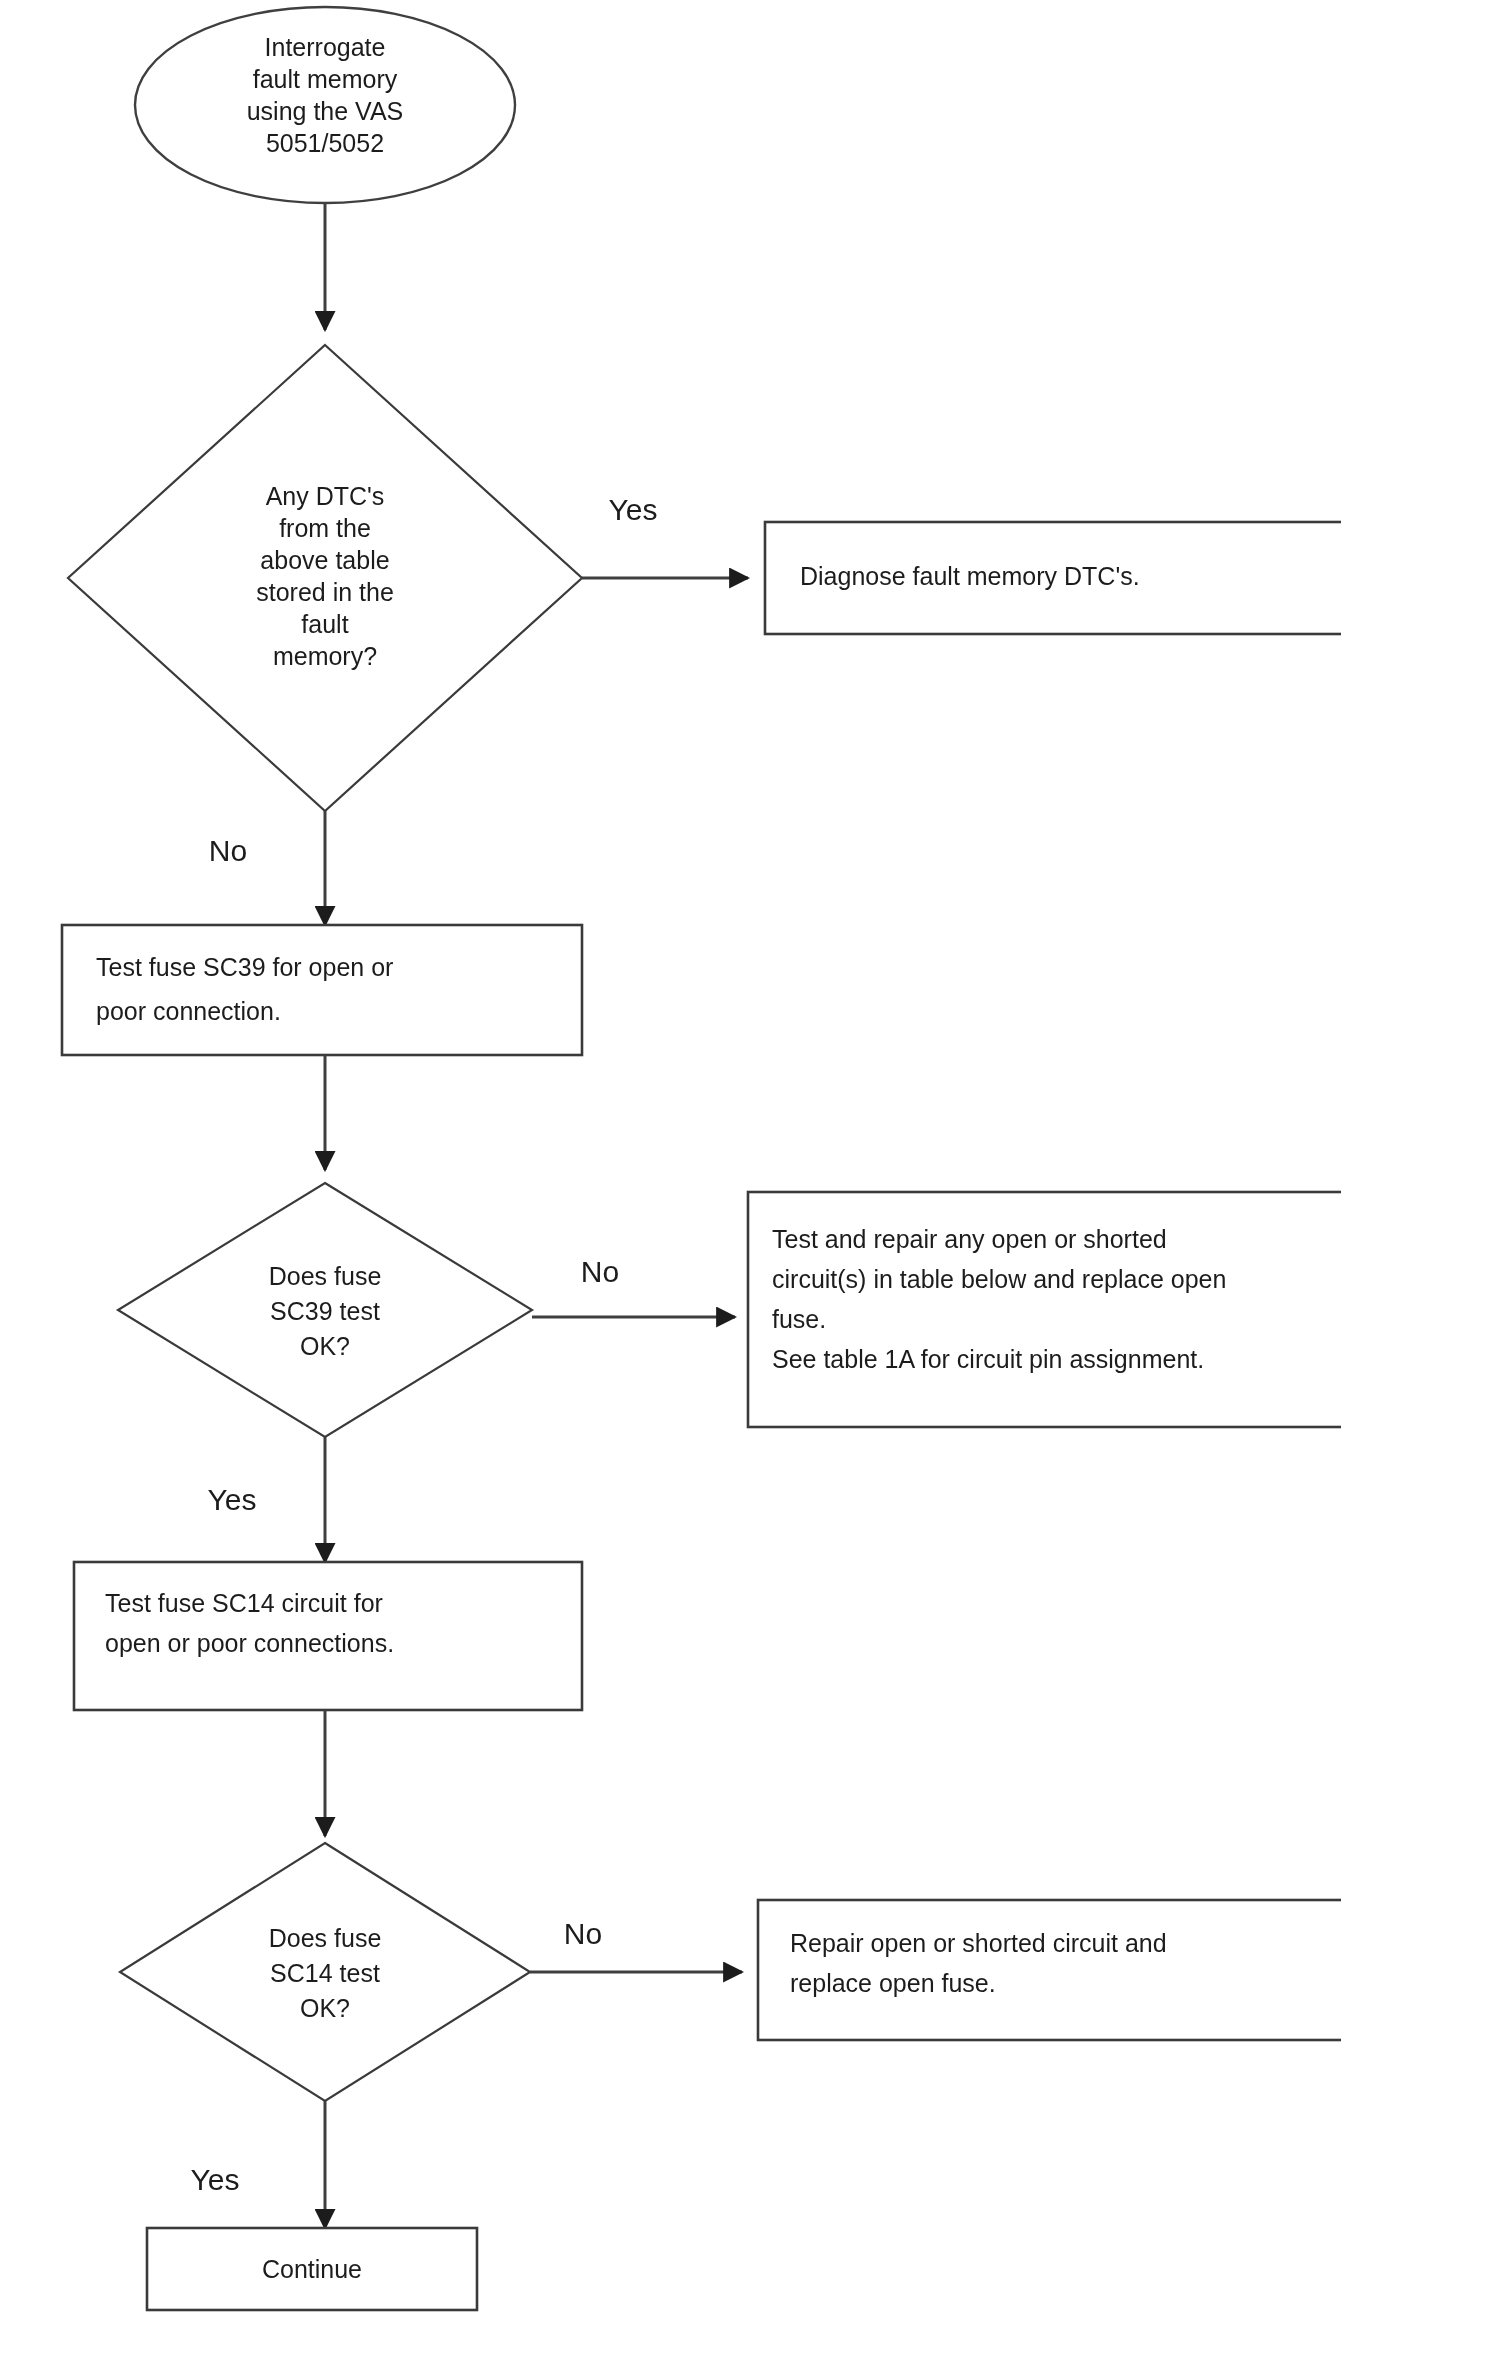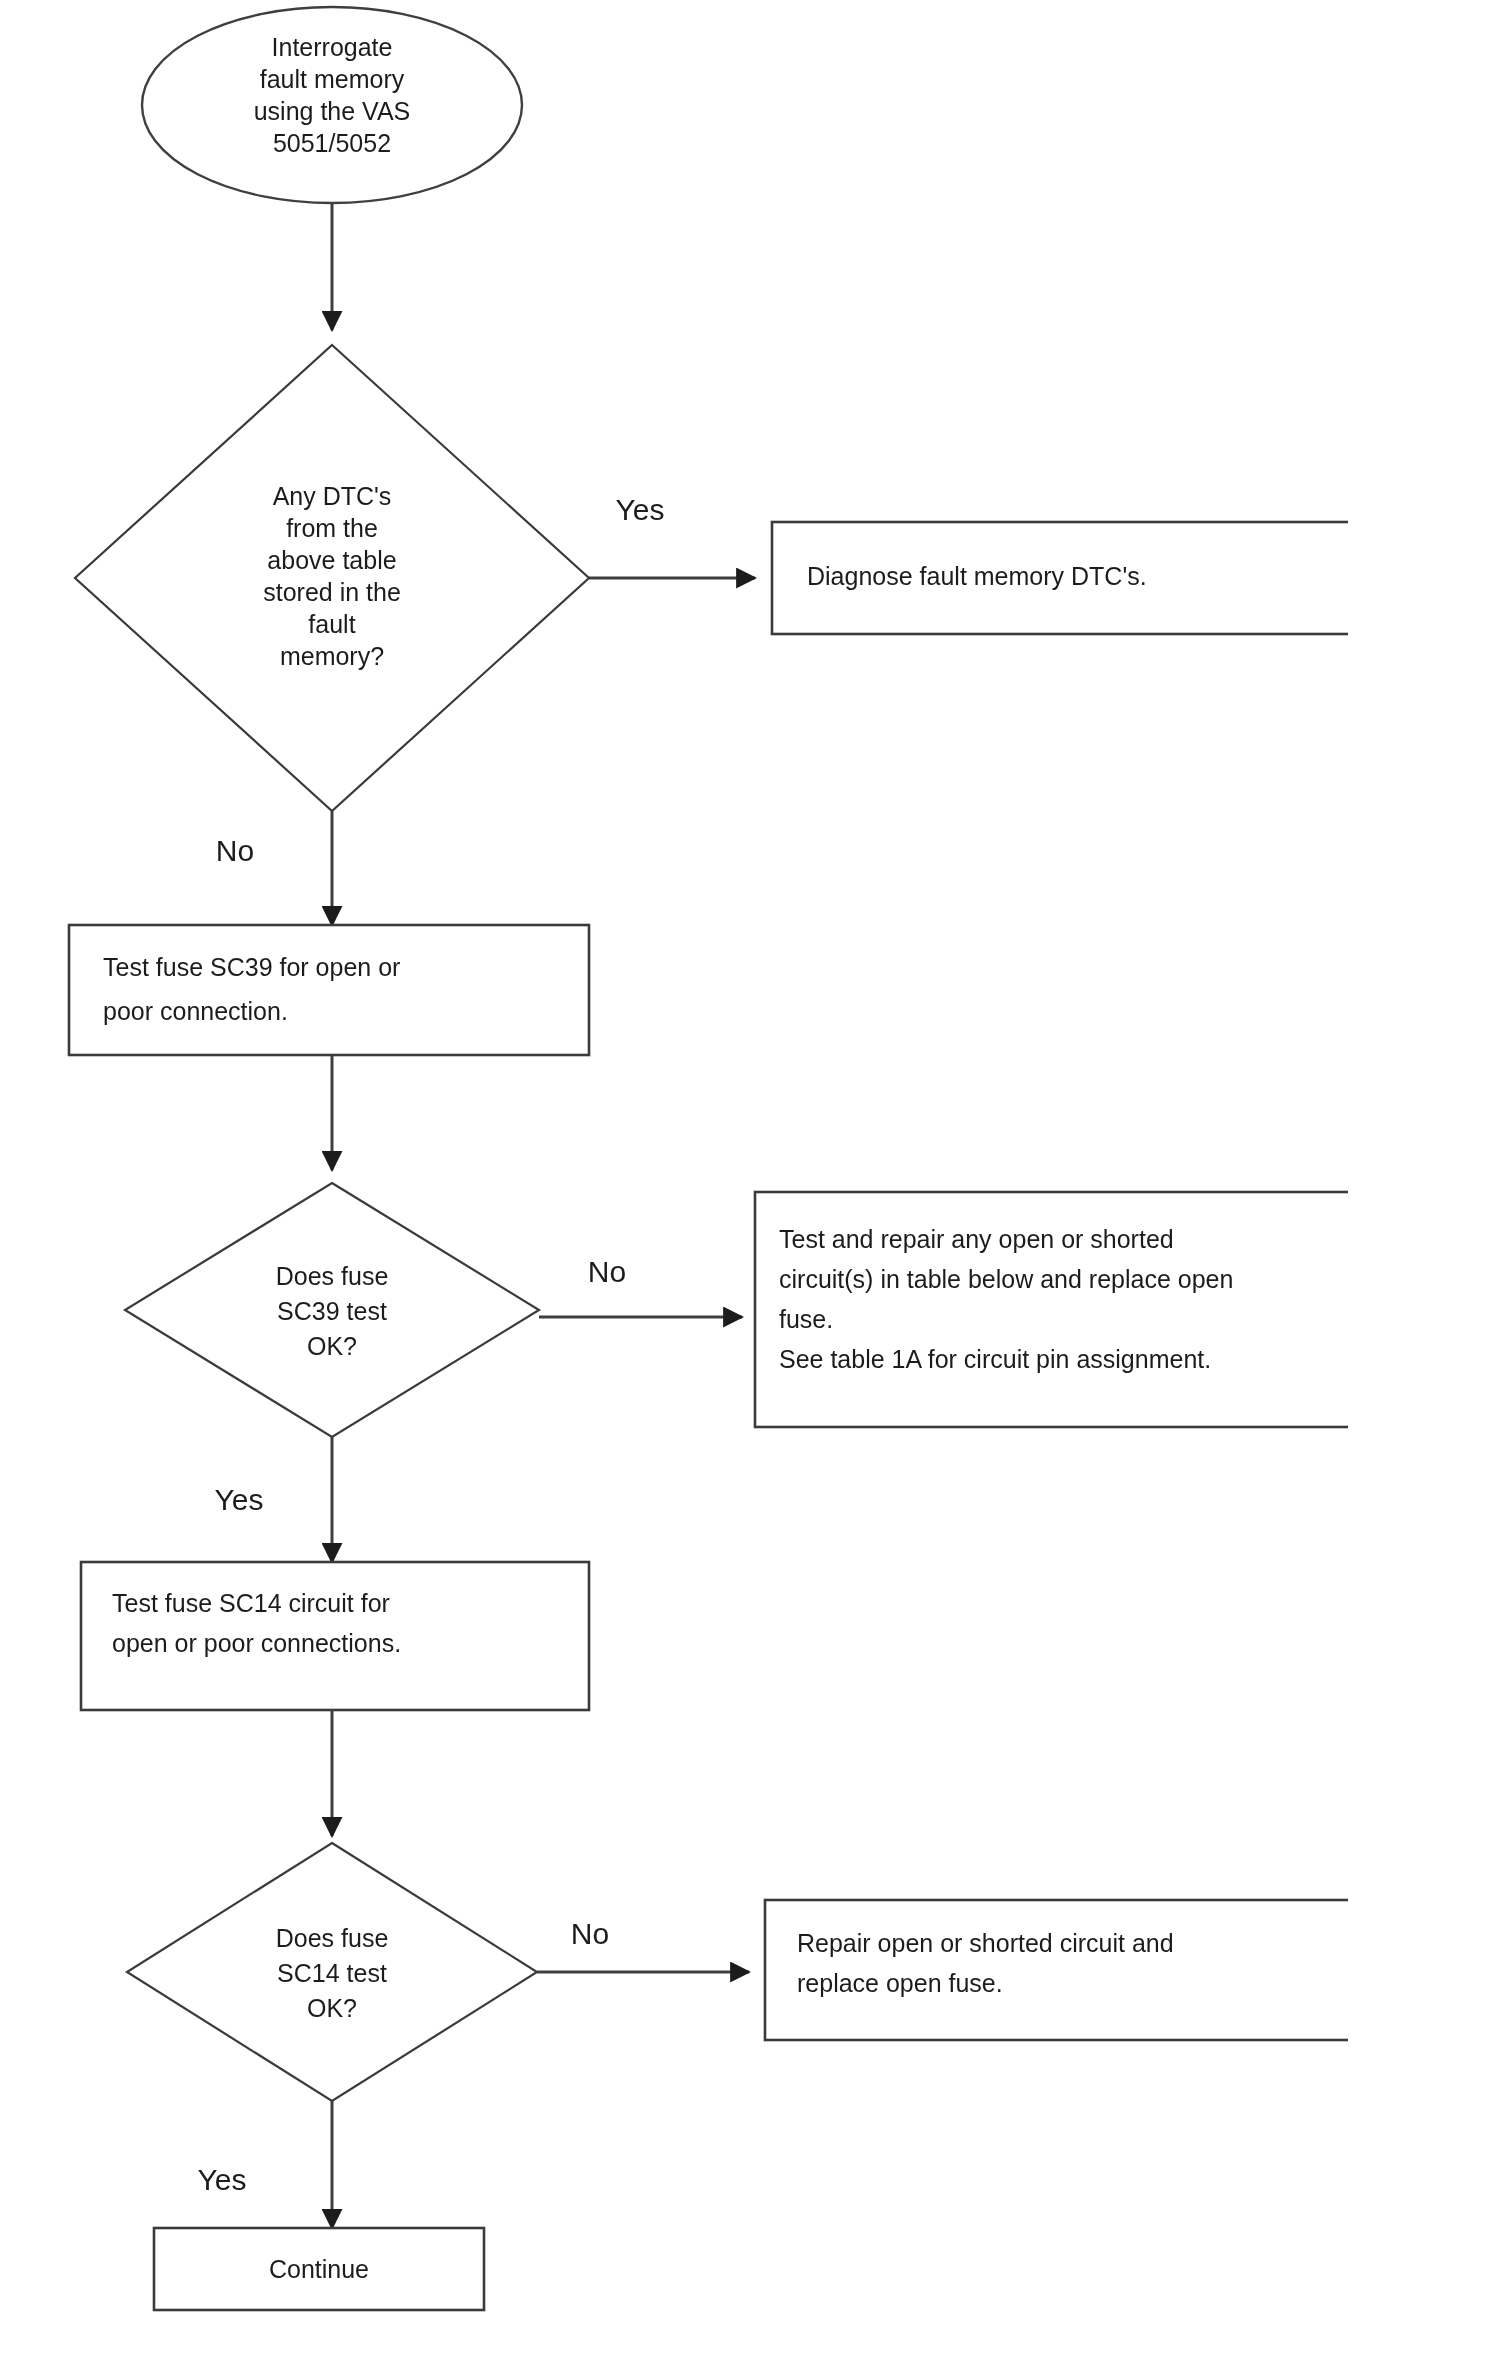--- a/index.html
+++ b/index.html
@@ -9,21 +9,20 @@
   }
   body {
     font-family: "Liberation Sans", sans-serif;
   }
   #flowchart-root {
     position: relative;
     width: 1341px;
     height: 2359px;
     background: #ffffff;
     overflow: hidden;
-    padding-left: 7px;
   }
   svg#flow-svg {
     display: block;
     width: 1489px;
     height: 2359px;
   }
   .shape-outline {
     fill: #ffffff;
     stroke: #3a3a3a;
     stroke-width: 2.6;

